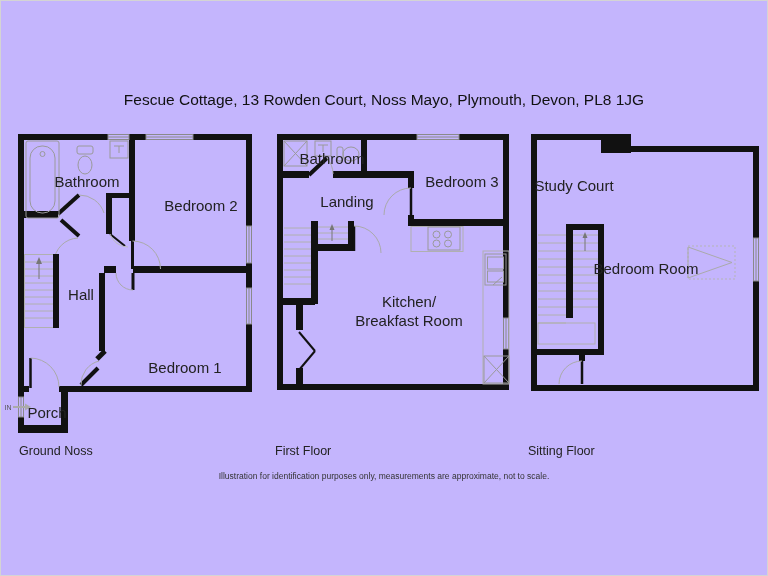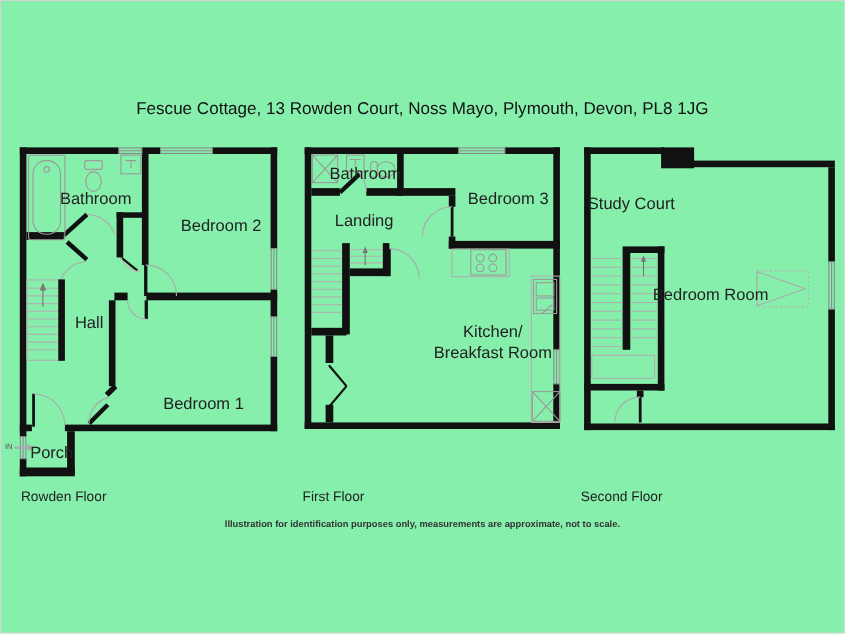--- a/index.html
+++ b/index.html
@@ -1,22 +1,22 @@
 <!DOCTYPE html>
 <html><head>
 <meta charset="utf-8">
 <style>
   html,body{margin:0;padding:0;background:#fff;font-family:"Liberation Sans", sans-serif;}
-  .canvas{position:relative;width:768px;height:576px;background:#86efac;border:1px solid #d4d4d4;box-sizing:border-box;overflow:hidden;}
+  .canvas{position:relative;width:768px;height:576px;background:#c4b5fd;border:1px solid #d4d4d4;box-sizing:border-box;overflow:hidden;}
   .plan-svg{position:absolute;left:0;top:0;}
   .txt{position:absolute;color:#1a1a1a;}
   .title{top:90px;left:50%;transform:translateX(-50%);font-size:15.5px;white-space:nowrap;color:#111;}
   .room-label{font-size:15px;color:#222;transform:translate(-50%,-50%);white-space:pre-line;text-align:center;line-height:1.25;}
   .floor-name{font-size:12.5px;color:#222;white-space:nowrap;}
-  .disclaimer{top:470px;left:50%;transform:translateX(-50%);font-size:8.5px;color:#333;white-space:nowrap;font-weight:bold;}
+  .disclaimer{top:470px;left:50%;transform:translateX(-50%);font-size:8.5px;color:#333;white-space:nowrap;}
   .in-label{font-size:7px;color:#555;transform:translate(-50%,-50%);}
 </style>
 </head>
 <body>
 
 <div class="canvas">
 
   <svg class="plan-svg" width="768" height="576" viewBox="0 0 768 576">
 
     <g>
@@ -285,26 +285,26 @@
   <div class="txt title">Fescue Cottage, 13 Rowden Court, Noss Mayo, Plymouth, Devon, PL8 1JG</div>
 
   <div class="txt room-label" style="left:86px;top:181px;">Bathroom</div>
   <div class="txt room-label" style="left:200px;top:205px;">Bedroom 2</div>
   <div class="txt room-label" style="left:80px;top:294px;">Hall</div>
   <div class="txt room-label" style="left:184px;top:327px;margin-top:40px;">Bedroom 1</div>
   <div class="txt room-label" style="left:46px;top:412px;">Porch</div>
   <div class="txt in-label" style="left:7px;top:406px;">IN</div>
 
   <div class="txt room-label" style="left:331px;top:158px;">Bathroom</div>
-  <div class="txt room-label" style="left:330px;top:201px;">Landing</div>
+  <div class="txt room-label" style="left:346px;top:201px;">Landing</div>
   <div class="txt room-label" style="left:461px;top:181px;">Bedroom 3</div>
-  <div class="txt room-label" style="left:408px;top:311px;margin-left:39px;">Kitchen/
+  <div class="txt room-label" style="left:408px;top:311px;">Kitchen/
 Breakfast Room</div>
 
   <div class="txt room-label" style="left:573px;top:185px;">Study Court</div>
   <div class="txt room-label" style="left:645px;top:268px;">Bedroom Room</div>
 
-  <div class="txt floor-name" style="left:18px;top:443px;">Rowden Floor</div>
+  <div class="txt floor-name" style="left:18px;top:443px;">Ground Noss</div>
   <div class="txt floor-name" style="left:274px;top:443px;">First Floor</div>
-  <div class="txt floor-name" style="left:527px;top:443px;">Second Floor</div>
+  <div class="txt floor-name" style="left:527px;top:443px;">Sitting Floor</div>
 
   <div class="txt disclaimer">Illustration for identification purposes only, measurements are approximate, not to scale.</div>
 </div>
 
 </body></html>

